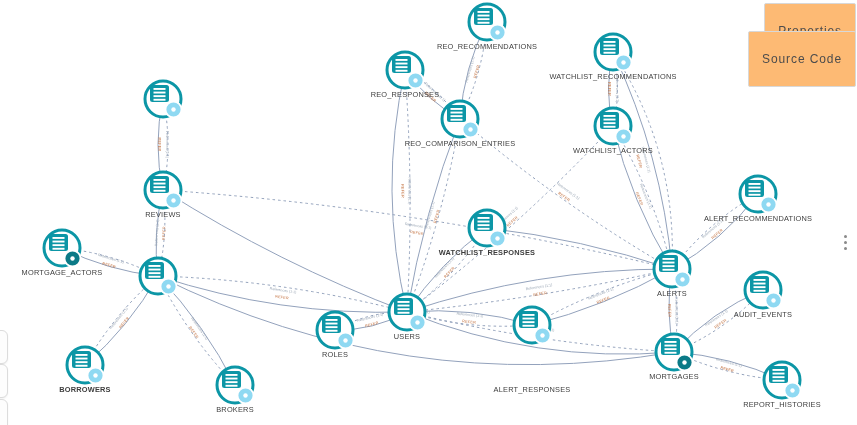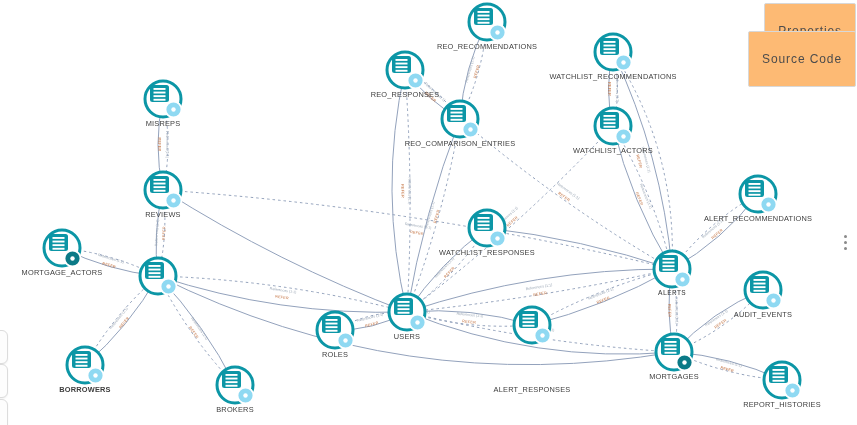--- a/index.html
+++ b/index.html
@@ -206,21 +206,20 @@
       <div class="node" style="left: 141px; top: 77px;"><svg width="44" height="44" viewBox="-22 -22 44 44">
           <circle r="18" fill="#ffffff" stroke="#0C96A6" stroke-width="3"></circle>
           <rect x="-13" y="-14" width="19" height="17" rx="2.5" fill="#0C96A6"></rect>
           <rect x="-9.5" y="-11" width="12" height="1.9" fill="#ffffff"></rect>
           <rect x="-9.5" y="-7.4" width="12" height="1.9" fill="#ffffff"></rect>
           <rect x="-9.5" y="-3.8" width="12" height="1.9" fill="#ffffff"></rect>
           <rect x="-9.5" y="-0.2" width="12" height="1.9" fill="#ffffff"></rect>
           <circle cx="10.5" cy="10.5" r="8" fill="#8FD9F2" stroke="#ffffff" stroke-width="1.8"></circle>
           <circle cx="10.5" cy="10.5" r="2.2" fill="#ffffff"></circle>
         </svg></div>
-      <div class="node-label" style="left: 78px; top: 119px;">MISREPS</div>
       <div class="node" style="left: 141px; top: 168px;"><svg width="44" height="44" viewBox="-22 -22 44 44">
           <circle r="18" fill="#ffffff" stroke="#0C96A6" stroke-width="3"></circle>
           <rect x="-13" y="-14" width="19" height="17" rx="2.5" fill="#0C96A6"></rect>
           <rect x="-9.5" y="-11" width="12" height="1.9" fill="#ffffff"></rect>
           <rect x="-9.5" y="-7.4" width="12" height="1.9" fill="#ffffff"></rect>
           <rect x="-9.5" y="-3.8" width="12" height="1.9" fill="#ffffff"></rect>
           <rect x="-9.5" y="-0.2" width="12" height="1.9" fill="#ffffff"></rect>
           <circle cx="10.5" cy="10.5" r="8" fill="#8FD9F2" stroke="#ffffff" stroke-width="1.8"></circle>
           <circle cx="10.5" cy="10.5" r="2.2" fill="#ffffff"></circle>
         </svg></div>
@@ -326,21 +325,21 @@
       <div class="node" style="left: 465px; top: 206px;"><svg width="44" height="44" viewBox="-22 -22 44 44">
           <circle r="18" fill="#ffffff" stroke="#0C96A6" stroke-width="3"></circle>
           <rect x="-13" y="-14" width="19" height="17" rx="2.5" fill="#0C96A6"></rect>
           <rect x="-9.5" y="-11" width="12" height="1.9" fill="#ffffff"></rect>
           <rect x="-9.5" y="-7.4" width="12" height="1.9" fill="#ffffff"></rect>
           <rect x="-9.5" y="-3.8" width="12" height="1.9" fill="#ffffff"></rect>
           <rect x="-9.5" y="-0.2" width="12" height="1.9" fill="#ffffff"></rect>
           <circle cx="10.5" cy="10.5" r="8" fill="#8FD9F2" stroke="#ffffff" stroke-width="1.8"></circle>
           <circle cx="10.5" cy="10.5" r="2.2" fill="#ffffff"></circle>
         </svg></div>
-      <div class="node-label" style="left: 402px; top: 248px;">WATCHLIST_RESPONSES</div>
+      <div class="node-label" style="left: 402px; top: 248px; font-weight: bold;">WATCHLIST_RESPONSES</div>
       <div class="node" style="left: 313px; top: 308px;"><svg width="44" height="44" viewBox="-22 -22 44 44">
           <circle r="18" fill="#ffffff" stroke="#0C96A6" stroke-width="3"></circle>
           <rect x="-13" y="-14" width="19" height="17" rx="2.5" fill="#0C96A6"></rect>
           <rect x="-9.5" y="-11" width="12" height="1.9" fill="#ffffff"></rect>
           <rect x="-9.5" y="-7.4" width="12" height="1.9" fill="#ffffff"></rect>
           <rect x="-9.5" y="-3.8" width="12" height="1.9" fill="#ffffff"></rect>
           <rect x="-9.5" y="-0.2" width="12" height="1.9" fill="#ffffff"></rect>
           <circle cx="10.5" cy="10.5" r="8" fill="#8FD9F2" stroke="#ffffff" stroke-width="1.8"></circle>
           <circle cx="10.5" cy="10.5" r="2.2" fill="#ffffff"></circle>
         </svg></div>
@@ -370,21 +369,21 @@
       <div class="node" style="left: 650px; top: 247px;"><svg width="44" height="44" viewBox="-22 -22 44 44">
           <circle r="18" fill="#ffffff" stroke="#0C96A6" stroke-width="3"></circle>
           <rect x="-13" y="-14" width="19" height="17" rx="2.5" fill="#0C96A6"></rect>
           <rect x="-9.5" y="-11" width="12" height="1.9" fill="#ffffff"></rect>
           <rect x="-9.5" y="-7.4" width="12" height="1.9" fill="#ffffff"></rect>
           <rect x="-9.5" y="-3.8" width="12" height="1.9" fill="#ffffff"></rect>
           <rect x="-9.5" y="-0.2" width="12" height="1.9" fill="#ffffff"></rect>
           <circle cx="10.5" cy="10.5" r="8" fill="#8FD9F2" stroke="#ffffff" stroke-width="1.8"></circle>
           <circle cx="10.5" cy="10.5" r="2.2" fill="#ffffff"></circle>
         </svg></div>
-      <div class="node-label" style="left: 587px; top: 289px; font-family: Liberation Mono, monospace;">ALERTS</div>
+      <div class="node-label" style="left: 587px; top: 289px;">ALERTS</div>
       <div class="node" style="left: 736px; top: 172px;"><svg width="44" height="44" viewBox="-22 -22 44 44">
           <circle r="18" fill="#ffffff" stroke="#0C96A6" stroke-width="3"></circle>
           <rect x="-13" y="-14" width="19" height="17" rx="2.5" fill="#0C96A6"></rect>
           <rect x="-9.5" y="-11" width="12" height="1.9" fill="#ffffff"></rect>
           <rect x="-9.5" y="-7.4" width="12" height="1.9" fill="#ffffff"></rect>
           <rect x="-9.5" y="-3.8" width="12" height="1.9" fill="#ffffff"></rect>
           <rect x="-9.5" y="-0.2" width="12" height="1.9" fill="#ffffff"></rect>
           <circle cx="10.5" cy="10.5" r="8" fill="#8FD9F2" stroke="#ffffff" stroke-width="1.8"></circle>
           <circle cx="10.5" cy="10.5" r="2.2" fill="#ffffff"></circle>
         </svg></div>

